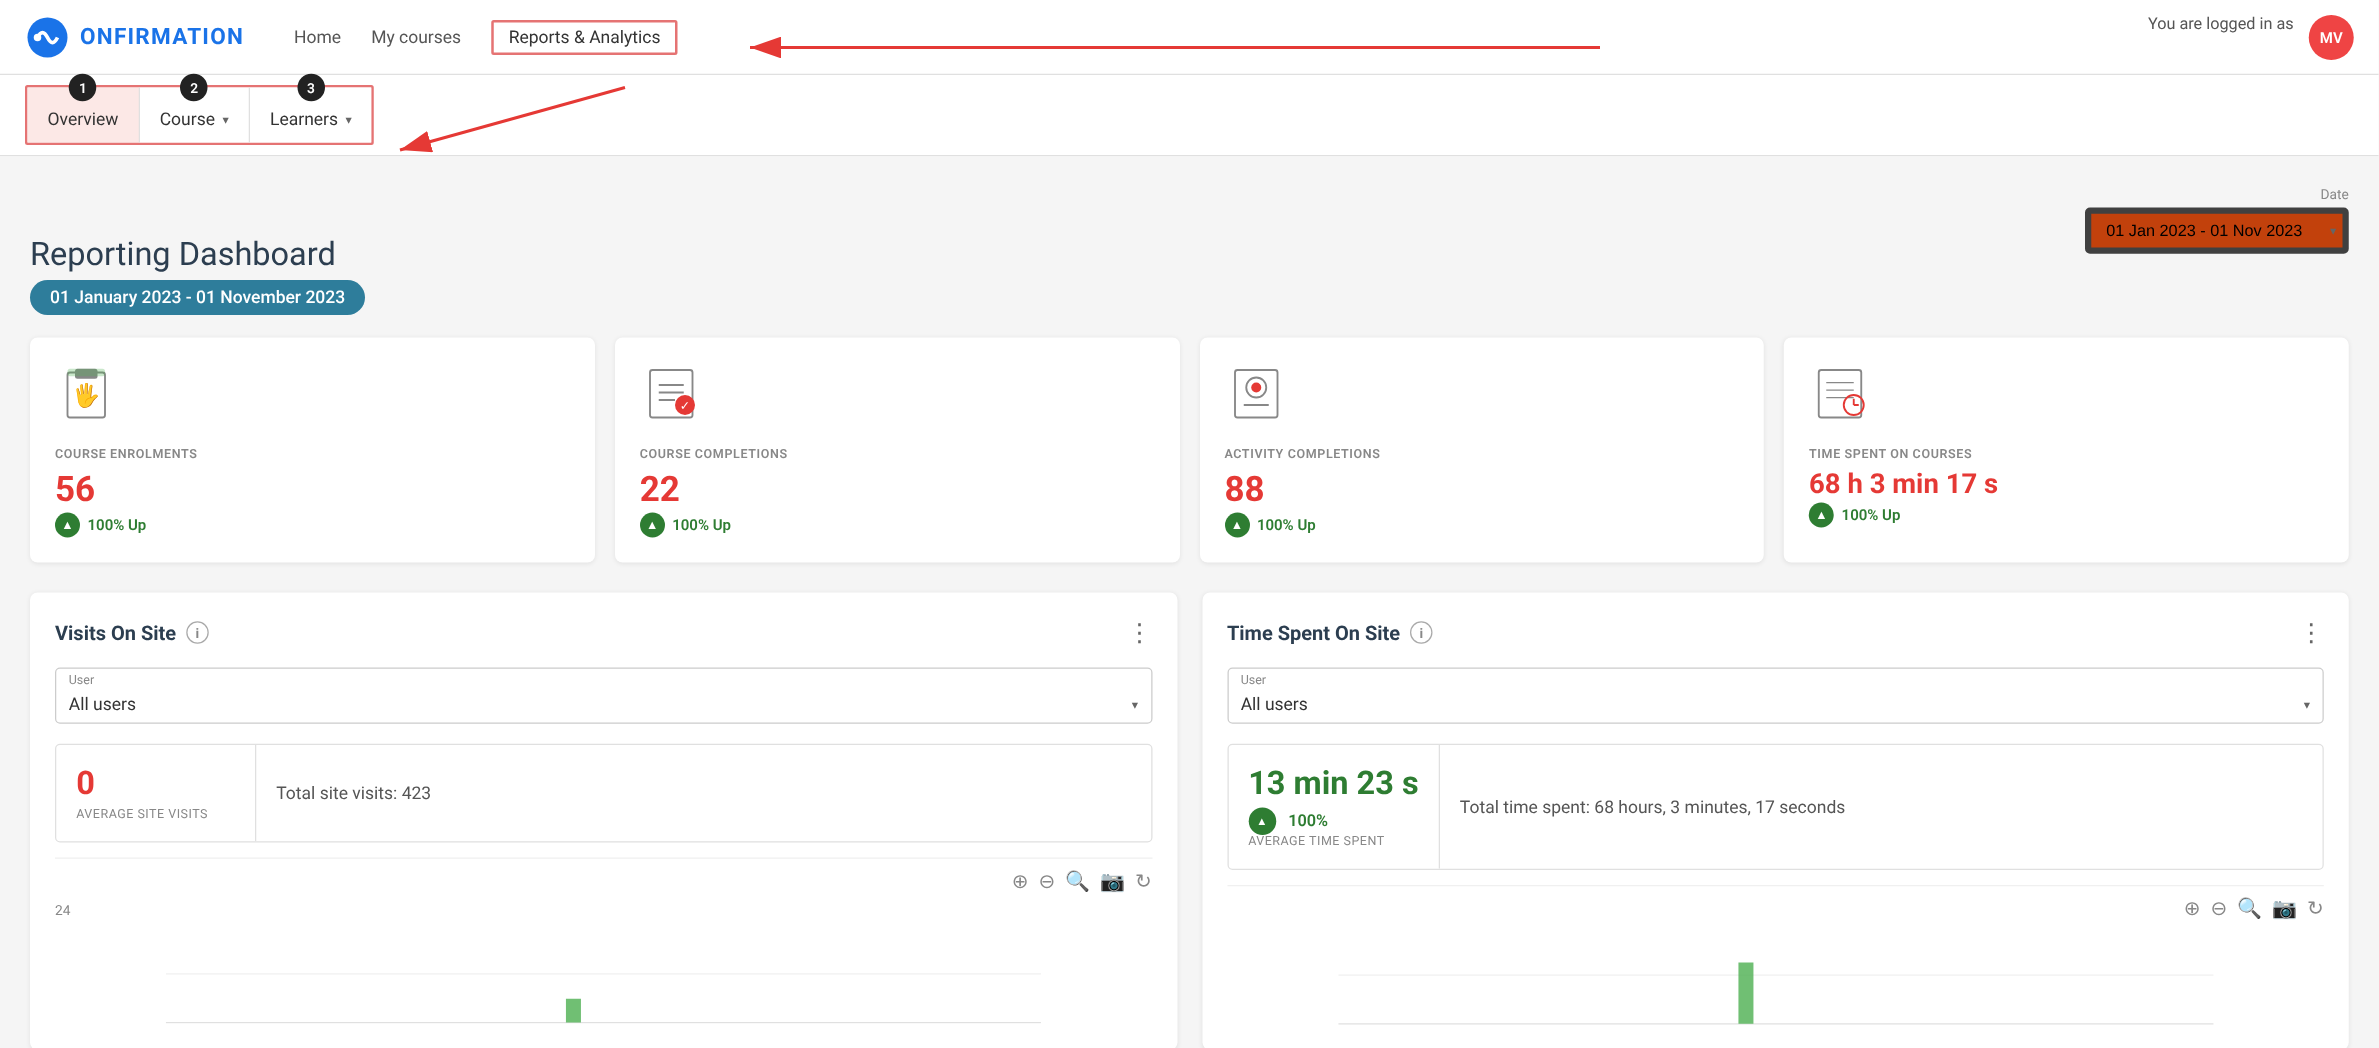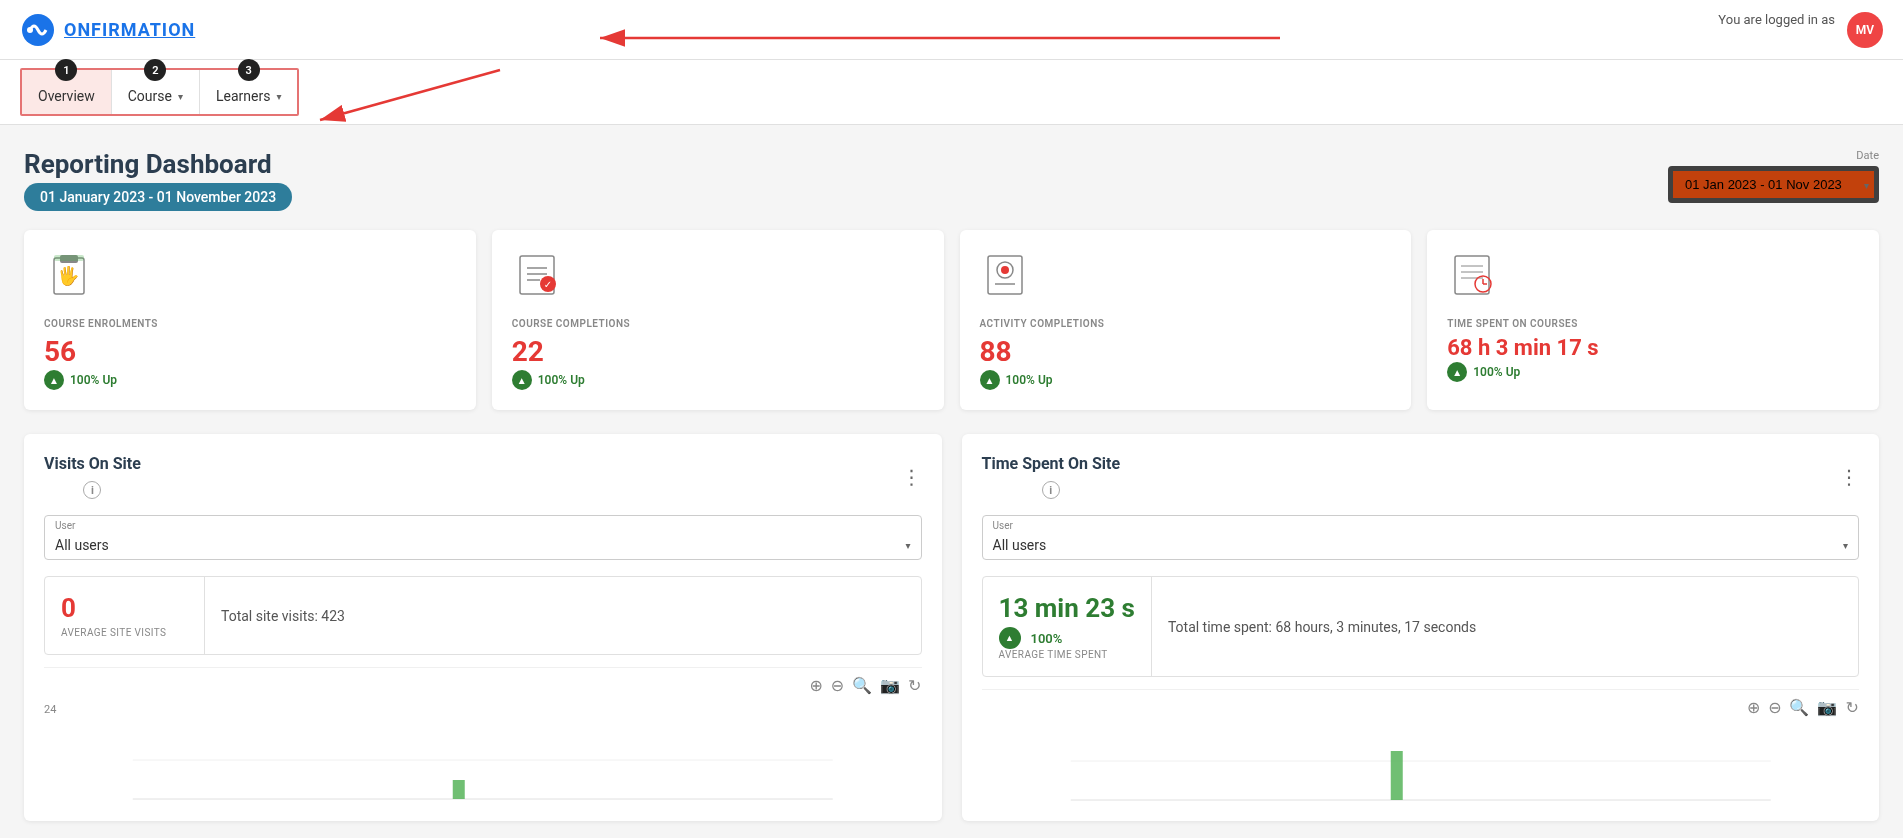--- a/index.html
+++ b/index.html
@@ -23,21 +23,20 @@
     .logo-icon {
       width: 36px;
       height: 36px;
       margin-right: 8px;
     }
     .logo-text {
       font-size: 18px;
       font-weight: 700;
       color: #1a73e8;
       letter-spacing: 1px;
-      text-decoration: underline;
     }
     .nav {
       display: flex;
       align-items: center;
       gap: 24px;
       flex: 1;
     }
     .nav-item {
       font-size: 14px;
       color: #555;
@@ -132,23 +131,24 @@
 
     
     .dashboard-header {
       display: flex;
       justify-content: space-between;
       align-items: flex-start;
       margin-bottom: 24px;
     }
     .dashboard-title {
       font-size: 26px;
-      font-weight: 700;
+      font-weight: 400;
       color: #2c3e50;
       margin-bottom: 8px;
+      margin-top: 40px;
     }
     .date-badge {
       background: #2e7d9b;
       color: #fff;
       padding: 6px 16px;
       border-radius: 20px;
       font-size: 14px;
       font-weight: 500;
     }
     .date-filter {
@@ -257,21 +257,20 @@
       align-items: center;
       margin-bottom: 16px;
     }
     .chart-title {
       font-size: 16px;
       font-weight: 700;
       color: #2c3e50;
       display: flex;
       align-items: center;
       gap: 8px;
-      flex-direction: column;
     }
     .info-icon {
       width: 18px;
       height: 18px;
       border-radius: 50%;
       border: 1px solid #aaa;
       display: inline-flex;
       align-items: center;
       justify-content: center;
       font-size: 11px;
@@ -406,20 +405,25 @@
 <header class="header">
   <div class="logo">
     <svg class="logo-icon" viewBox="0 0 36 36">
       <circle cx="18" cy="18" r="16" fill="#1a73e8"></circle>
       <path d="M10 18 Q14 10 18 18 Q22 26 26 18" fill="none" stroke="#fff" stroke-width="3"></path>
       <circle cx="10" cy="18" r="3" fill="#fff"></circle>
     </svg>
     <span class="logo-text">ONFIRMATION</span>
   </div>
 
+  <nav class="nav">
+    <span class="nav-item">Home</span>
+    <span class="nav-item">My courses</span>
+    <span class="nav-item active">Reports &amp; Analytics</span>
+  </nav>
 
   <div class="header-right">
     <span class="logged-in-text">You are logged in as</span>
     <div class="avatar">MV</div>
   </div>
 </header>
 
 <div class="tabs-wrapper">
   <div class="tabs-container">
     <div class="tab-item active">

